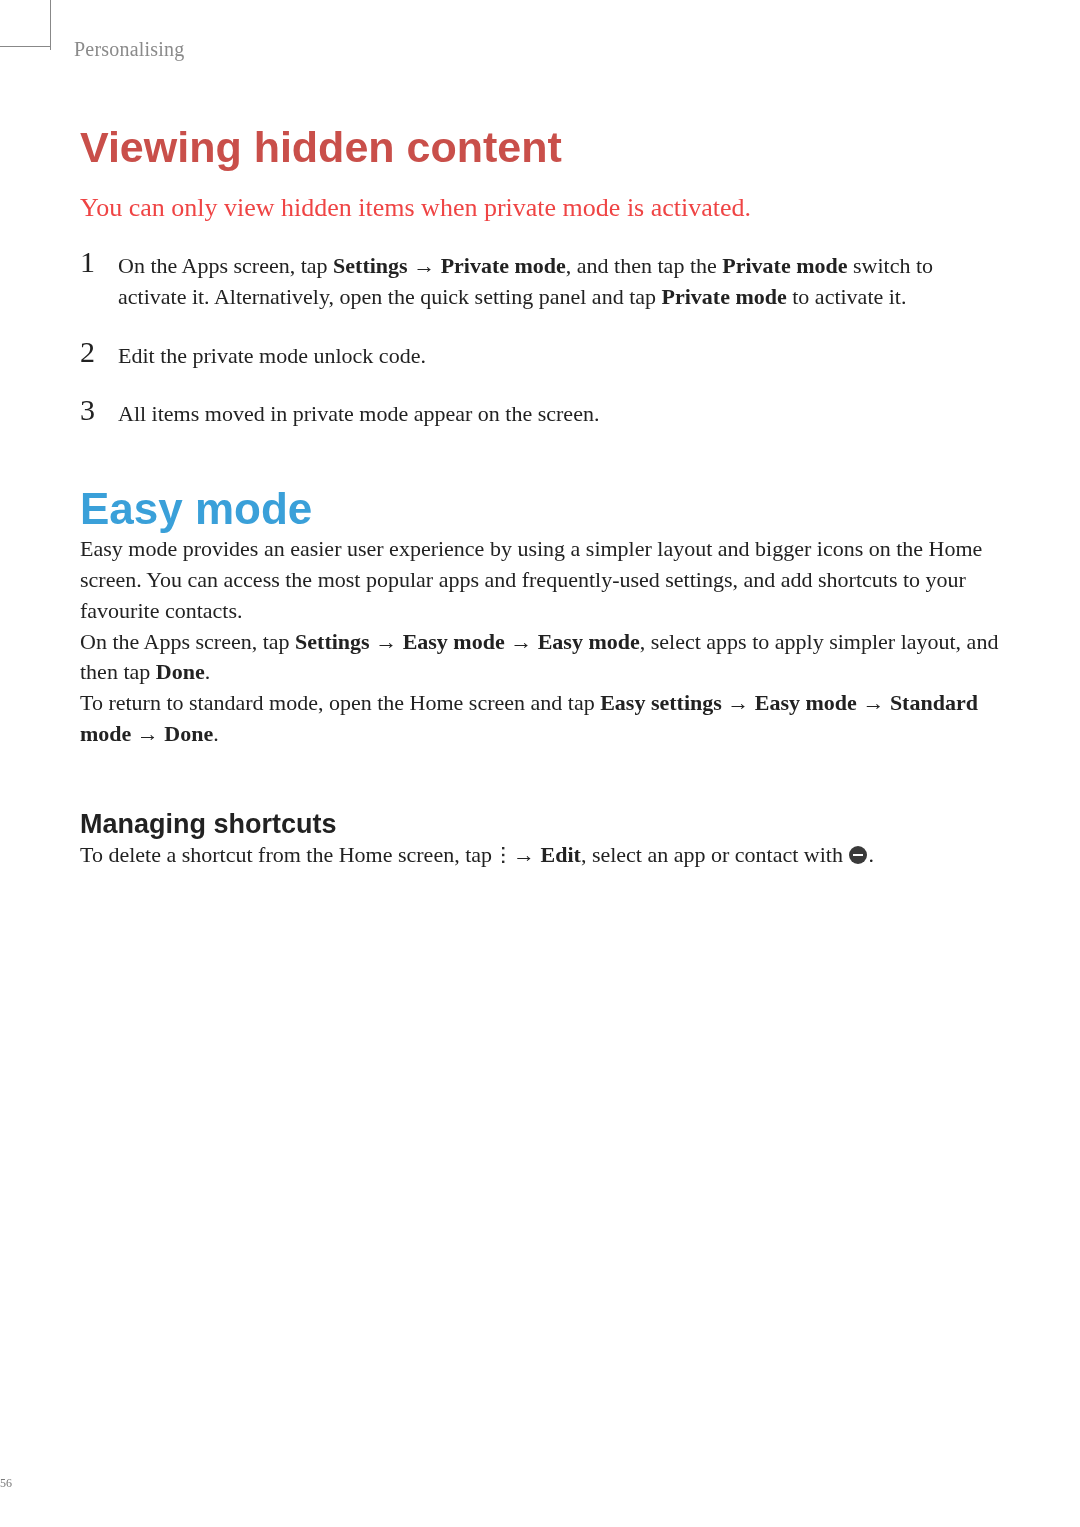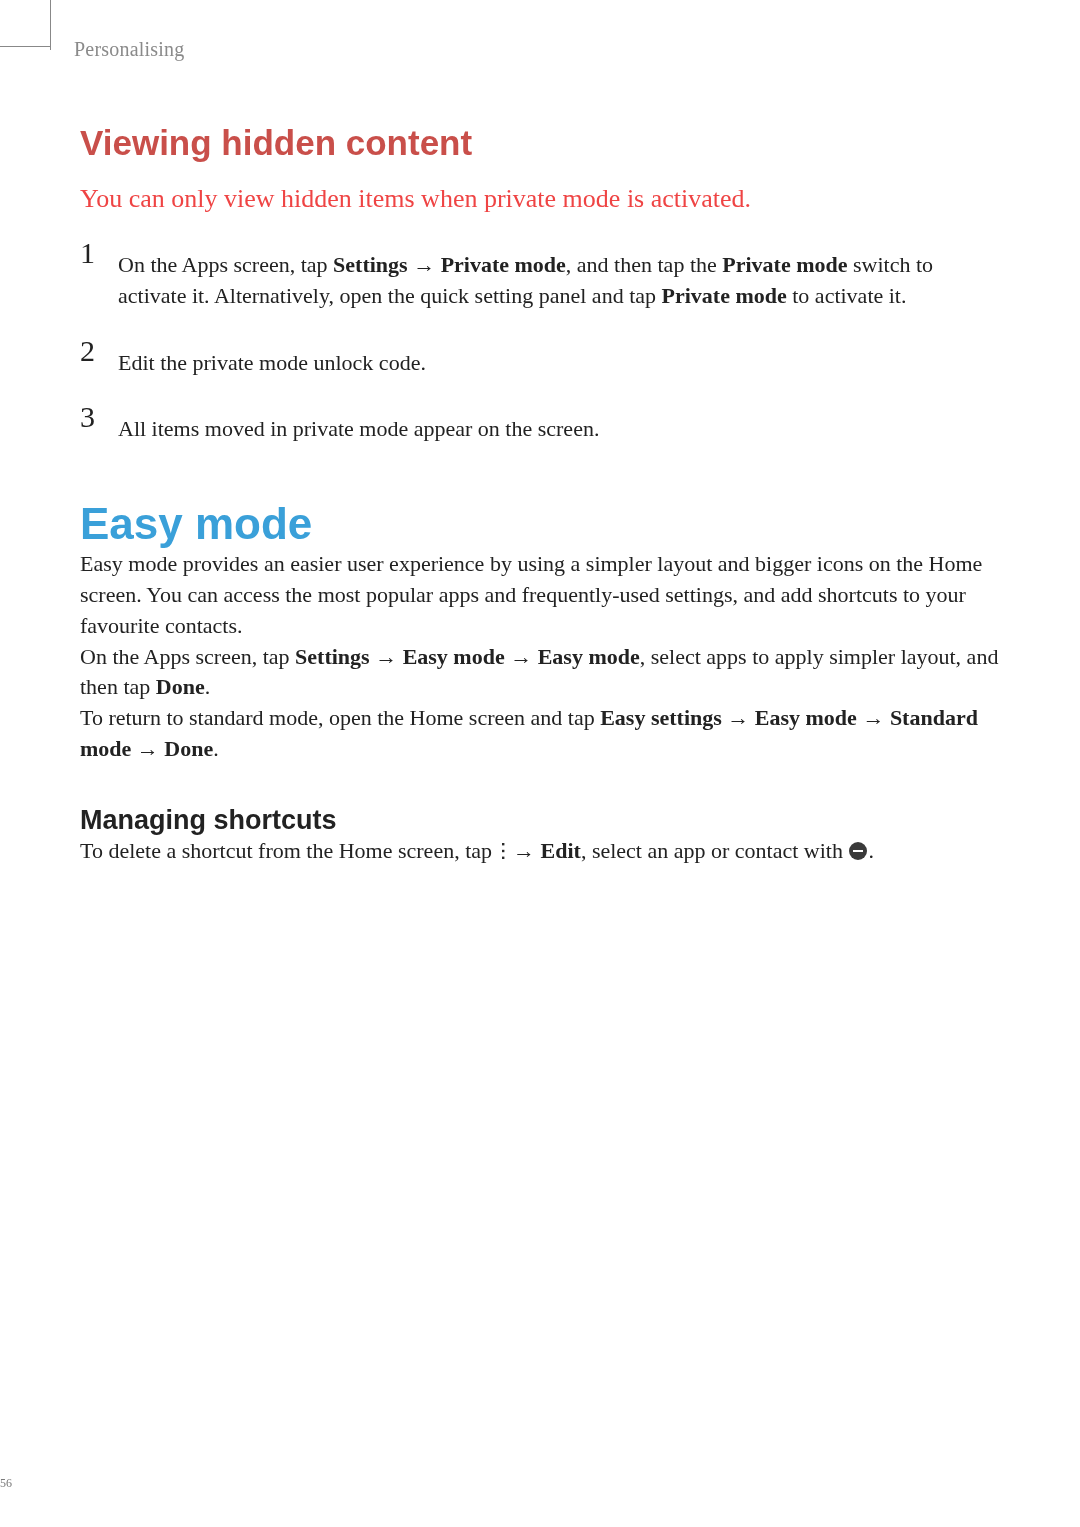--- a/index.html
+++ b/index.html
@@ -43,21 +43,21 @@
       height: 1px;
       background: #888;
     }
     .section-label {
       font-size: 20px;
       color: #8a8a8a;
       margin-left: -6px;
       letter-spacing: 0.2px;
     }
     .h2 {
-      font-size: 35px;
+      font-size: 43px;
       font-weight: 700;
       color: #c94f4a;
       margin-top: 62px;
       font-family: 'Segoe UI Semibold', 'Helvetica Neue', Arial, sans-serif;
     }
     .intro {
       font-size: 26px;
       color: #ef4444;
       margin-top: 18px;
       line-height: 1.35;
@@ -80,21 +80,21 @@
     }
     .step-body {
       flex: 1;
       font-size: 22px;
       line-height: 1.4;
     }
     .step-body p {
       margin-top: 12px;
     }
     .step-body p:first-child {
-      margin-top: 12px;
+      margin-top: 4px;
       font-family: Liberation Serif, serif;
     }
     .arrow {
       display: inline;
     }
     .h1 {
       font-size: 44px;
       font-weight: 700;
       color: #3aa0d9;
       margin-top: 54px;
@@ -102,21 +102,21 @@
     }
     .para {
       font-size: 22px;
       color: #222;
       line-height: 1.4;
     }
     .h3 {
       font-size: 27px;
       font-weight: 700;
       color: #222;
-      margin-top: 40px;
+      margin-top: 59px;
       font-family: 'Segoe UI Semibold', 'Helvetica Neue', Arial, sans-serif;
     }
     .b {
       font-weight: 700;
     }
     .icon {
       display: inline-block;
       vertical-align: -3px;
     }
     .icon-plus-circle svg {

